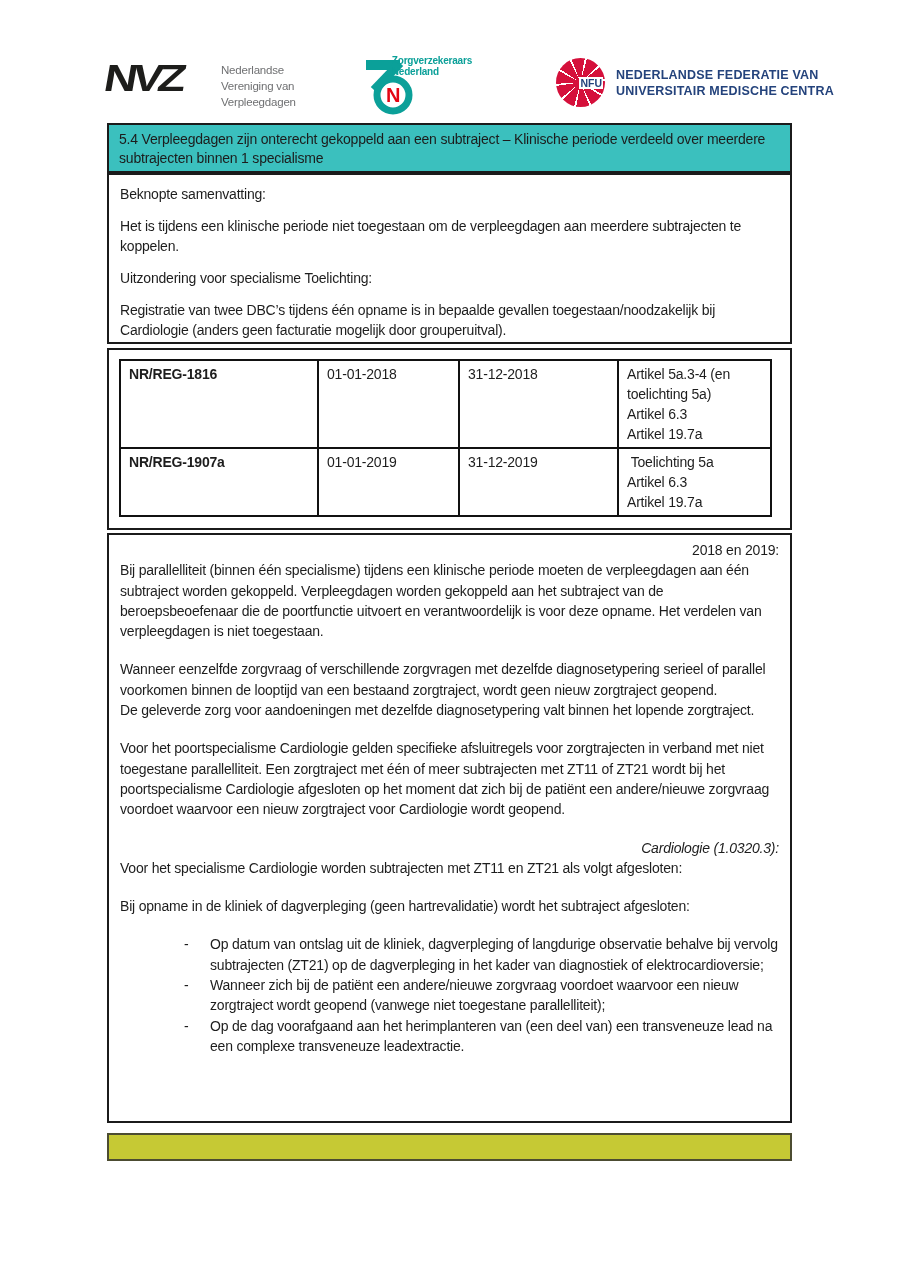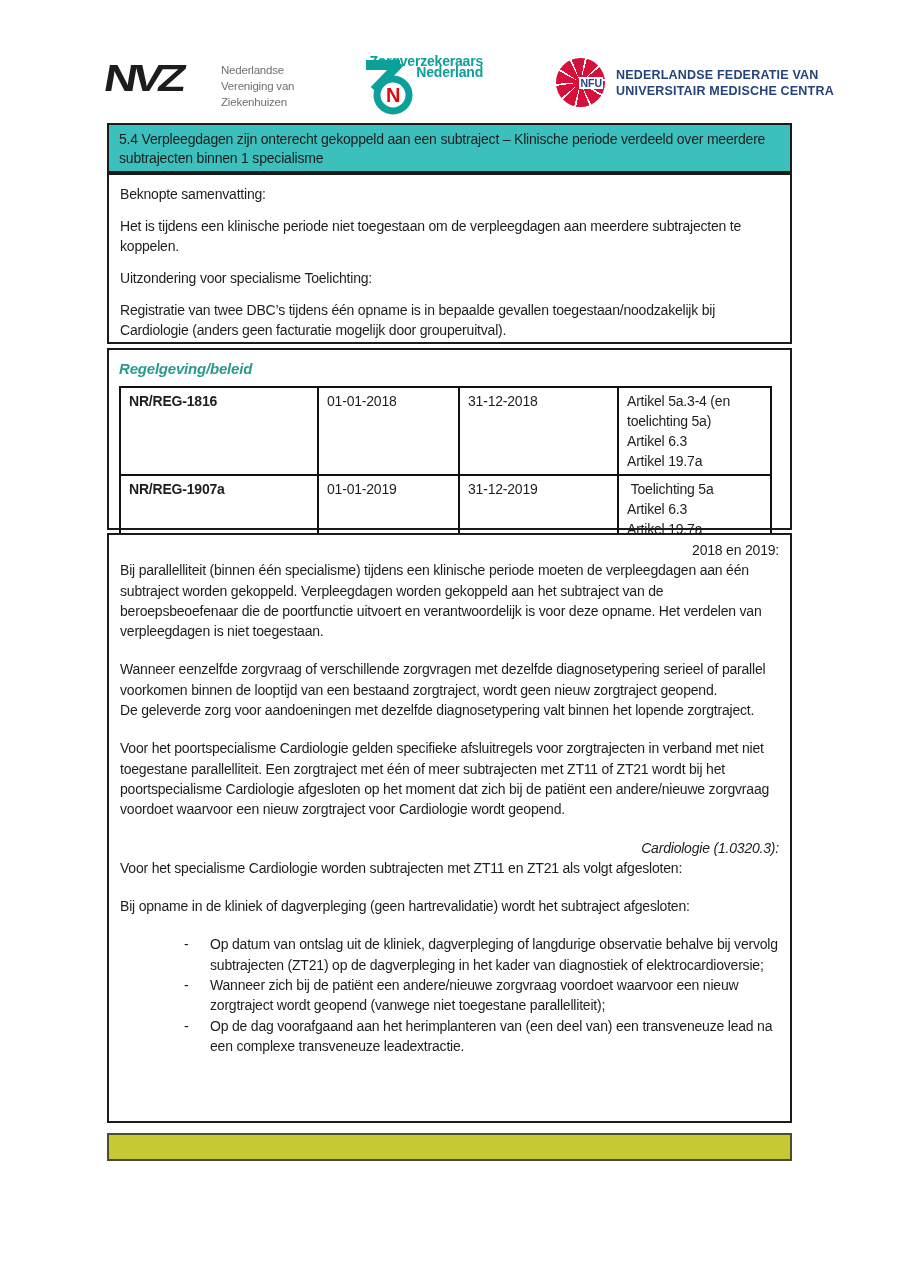--- a/index.html
+++ b/index.html
@@ -20,21 +20,21 @@
   .nvz { position:absolute; left:108px; top:58px; display:flex; align-items:flex-start; }
   .nvz-mark {
     font-weight:bold; font-size:46px; line-height:40px; color:#1d1d1b;
     transform:skewX(-10deg) scaleY(0.82); transform-origin:left top;
     letter-spacing:-5px; padding-top:4px;
   }
   .nvz-text { margin-left:36px; font-size:11.5px; line-height:16px; color:#6f7072; padding-top:4px; }
 
   .zn { position:absolute; left:358px; top:54px; width:125px; height:66px; }
   .zn-svg { position:absolute; left:0; top:2px; }
-  .zn-text { position:absolute; right:0; top:2px; text-align:right; font-size:14px; line-height:10.5px; color:#0ba099; font-weight:bold; }
+  .zn-text { position:absolute; right:11px; top:2px; text-align:left; font-size:10px; line-height:10.5px; color:#0ba099; font-weight:bold; }
 
   .nfu { position:absolute; left:556px; top:58px; display:flex; align-items:center; }
   .nfu-swirl {
     position:relative; width:49px; height:49px; border-radius:50%;
     background:repeating-conic-gradient(from 15deg, #d5103b 0deg 31deg, #ffffff 31deg 36deg);
     flex:0 0 auto;
   }
   .nfu-abbr {
     position:absolute; right:2px; top:19px; background:#ffffff; color:#24437c;
     font-size:10.5px; font-weight:bold; letter-spacing:0; padding:0 1px; line-height:12px;
@@ -87,21 +87,21 @@
 
 <div class="page">
 
   <div class="logo-row">
 
     <div class="nvz">
       <div class="nvz-mark">NVZ</div>
       <div class="nvz-text">
         <div>Nederlandse</div>
         <div>Vereniging van</div>
-        <div>Ziekenhuizen</div>
+        <div>Verpleegdagen</div>
       </div>
     </div>
 
     <div class="zn">
       <svg class="zn-svg" width="66" height="62" viewBox="0 0 66 62">
         <path d="M8,9 H42" stroke="#0ba099" stroke-width="10" fill="none"></path>
         <path d="M42,7 L16,34" stroke="#0ba099" stroke-width="9" fill="none"></path>
         <circle cx="35" cy="39" r="16" stroke="#0ba099" stroke-width="7" fill="none"></circle>
         <text x="35" y="46" text-anchor="middle" font-family="Liberation Sans, sans-serif" font-size="20" font-weight="bold" fill="#e30613">N</text>
       </svg>
@@ -128,21 +128,20 @@
   </div>
 
   <div class="doc-box summary-box">
     <div class="blk">Beknopte samenvatting:</div>
     <div class="blk">Het is tijdens een klinische periode niet toegestaan om de verpleegdagen aan meerdere subtrajecten te koppelen.</div>
     <div class="blk">Uitzondering voor specialisme Toelichting:</div>
     <div class="blk">Registratie van twee DBC’s tijdens één opname is in bepaalde gevallen toegestaan/noodzakelijk bij Cardiologie (anders geen facturatie mogelijk door grouperuitval).</div>
   </div>
 
   <div class="doc-box regulation-box">
-    <div class="reg-heading">Regelgeving/beleid</div>
     <table class="reg-table">
       <tbody>
         <tr class="r1">
           <td class="c1">NR/REG-1816</td>
           <td class="c2">01-01-2018</td>
           <td class="c3">31-12-2018</td>
           <td class="c4">Artikel 5a.3-4 (en toelichting 5a)
 Artikel 6.3
 Artikel 19.7a</td>
         </tr>

